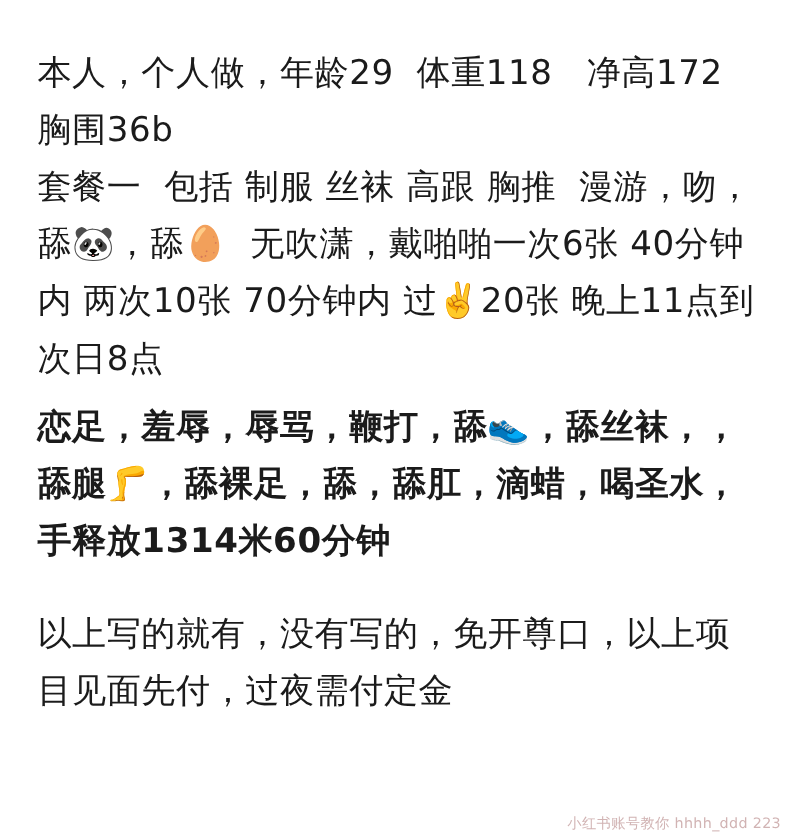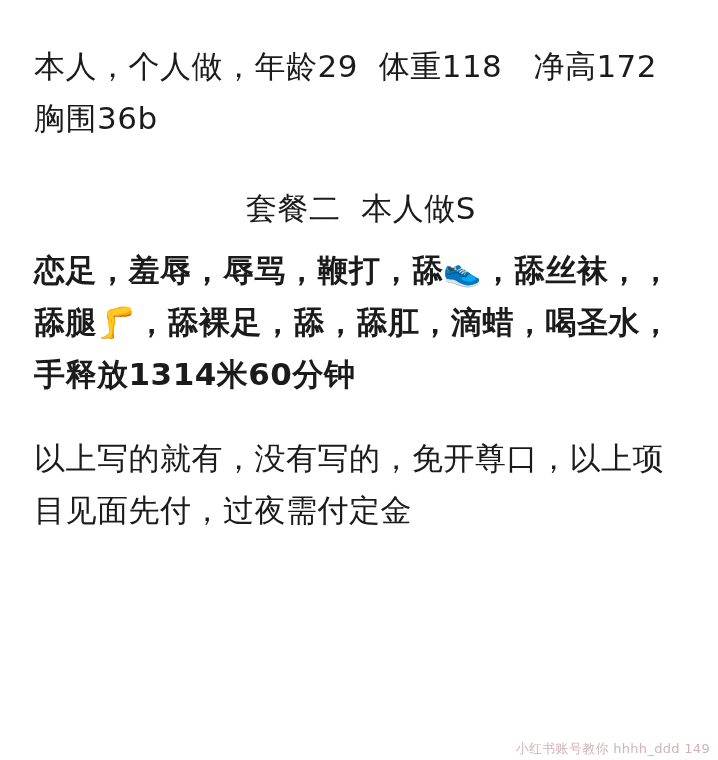--- a/index.html
+++ b/index.html
@@ -58,19 +58,19 @@
     height: 26px;
     background: linear-gradient(to bottom, rgba(255,255,255,0) 0%, rgba(255,255,255,0.92) 78%, #ffffff 100%);
     pointer-events: none;
   }
 </style>
 </head>
 <body>
 
 <div class="page">
   <p class="para para-1">本人，个人做，年龄29  体重118   净高172胸围36b</p>
-  <p class="para para-3">套餐二  本人做S</p>
+  <p class="para para-2">套餐一  包括 制服 丝袜 高跟 胸推  漫游，吻，舔🐼，舔🥚  无吹潇，戴啪啪一次6张 40分钟内 两次10张 70分钟内 过✌️20张 晚上11点到次日8点</p>
   <p class="para para-4">恋足，羞辱，辱骂，鞭打，舔👟，舔丝袜，，舔腿🦵，舔裸足，舔，舔肛，滴蜡，喝圣水，手释放1314米60分钟</p>
   <p class="para para-5">以上写的就有，没有写的，免开尊口，以上项目见面先付，过夜需付定金</p>
 </div>
 
 <div class="fade-bottom"></div>
-<div class="watermark">小红书账号教你 hhhh_ddd 149</div>
+<div class="watermark">小红书账号教你 hhhh_ddd 223</div>
 
 </body></html>

